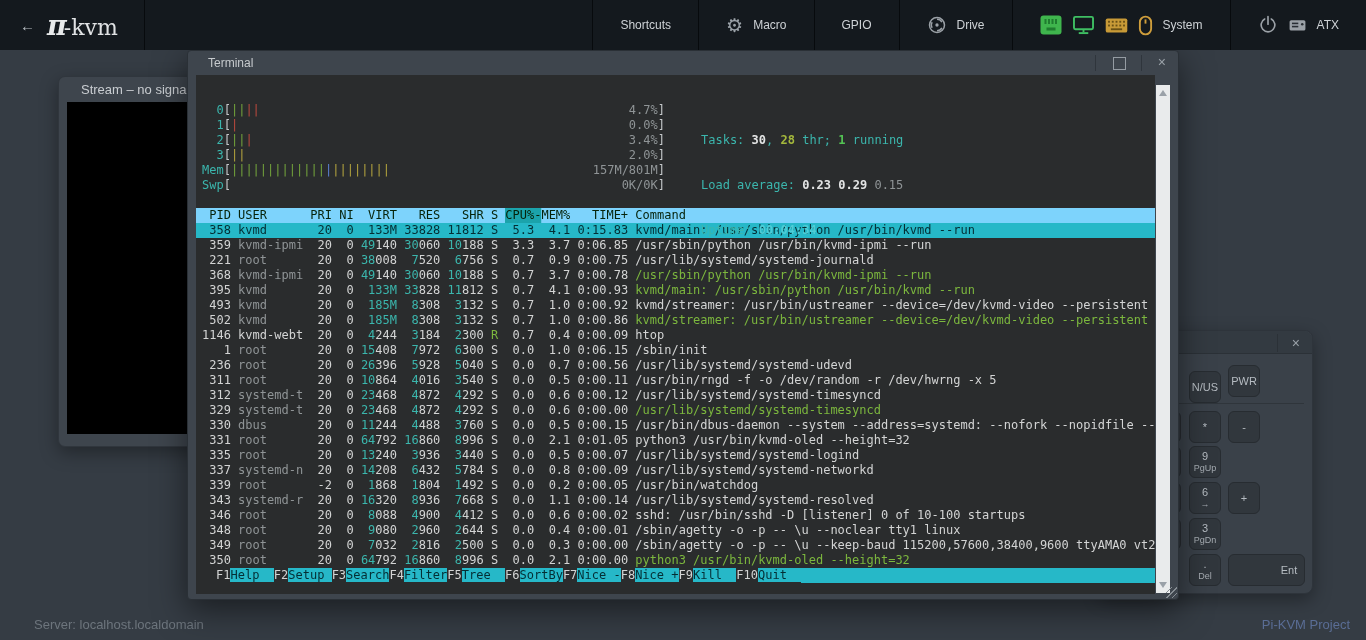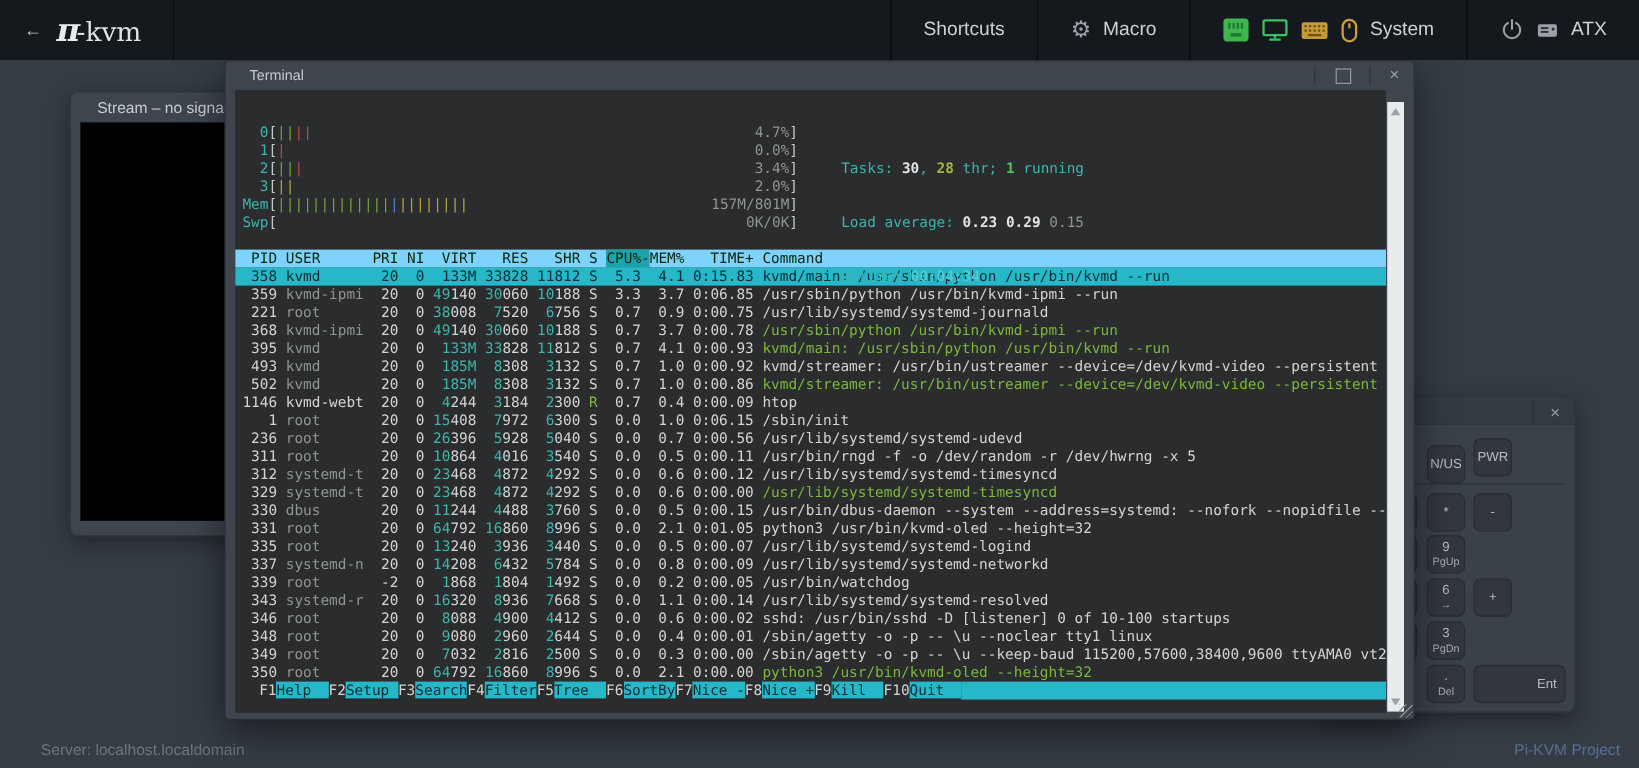--- a/index.html
+++ b/index.html
@@ -6,21 +6,21 @@
     font-family:"Liberation Sans",sans-serif;position:relative;}
 
   
   #nav{position:absolute;left:0;top:0;width:1366px;height:50px;background:#14191e;display:flex;align-items:stretch;z-index:30;}
   #logo-box{display:flex;align-items:center;gap:12px;padding:0 26px 0 20px;border-right:1px solid #070a0d;}
   #back-arrow{color:#b9bfc4;font-size:15px;}
   #logo-pi{font-family:"DejaVu Serif",serif;font-style:italic;font-weight:bold;font-size:27px;color:#e8eaeb;}
   #logo-rest{font-family:"DejaVu Serif",serif;font-size:22px;color:#e0e2e4;margin-left:-3px;}
   #nav-items{display:flex;margin-left:auto;}
   .nav-item{display:flex;align-items:center;gap:10px;padding:0 27px;border-left:1px solid #070a0d;cursor:pointer;}
-  .nav-label{color:#ced2d6;font-size:16px;}
+  .nav-label{color:#ced2d6;font-size:12px;}
   .nav-ico{display:flex;align-items:center;}
   .gi{font-size:19px;color:#9ba2a8;font-family:"DejaVu Sans",sans-serif;}
 
   
   #stream-win{position:absolute;left:58px;top:76px;width:330px;height:369px;background:#3e454d;
     border-radius:7px;box-shadow:0 6px 18px rgba(0,0,0,.35);z-index:5;border:1px solid #30363d;}
   #stream-title{height:24px;display:flex;align-items:center;padding-left:22px;color:#c9cdd1;font-size:13px;}
   #stream-black{position:absolute;left:8px;right:8px;top:25px;bottom:12px;background:#000;}
 
   
@@ -100,20 +100,35 @@
   </div>
   <div id="nav-items">
       <div class="nav-item">
         <span class="nav-label">Shortcuts</span>
       </div>
       <div class="nav-item">
         <span class="nav-ico">
           <span class="gi">⚙</span>
         </span>
         <span class="nav-label">Macro</span>
+      </div>
+      <div class="nav-item">
+        <span class="nav-label">GPIO</span>
+      </div>
+      <div class="nav-item">
+        <span class="nav-ico">
+          <svg width="20" height="20" viewBox="0 0 24 24" fill="none" stroke="#9ba1a7" stroke-width="1.8">
+            <circle cx="12" cy="12" r="9"></circle>
+            <circle cx="12" cy="12" r="2" fill="#9ba1a7" stroke="none"></circle>
+            <path d="M12 5.2a6.8 6.8 0 0 1 5.9 3.4"></path>
+            <path d="M6.1 15.4a6.8 6.8 0 0 1 0-6.8"></path>
+            <path d="M17.9 15.4a6.8 6.8 0 0 1-5.9 3.4"></path>
+          </svg>
+        </span>
+        <span class="nav-label">Drive</span>
       </div>
       <div class="nav-item">
         <span class="nav-ico">
           <svg width="22" height="20" viewBox="0 0 22 20">
             <rect x="0.5" y="0.5" width="21" height="19" rx="3" fill="#3fb54d"></rect>
             <g fill="#1f7c2f">
               <rect x="4.5" y="4" width="2" height="5"></rect>
               <rect x="8" y="4" width="2" height="5"></rect>
               <rect x="11.5" y="4" width="2" height="5"></rect>
               <rect x="15" y="4" width="2" height="5"></rect>

